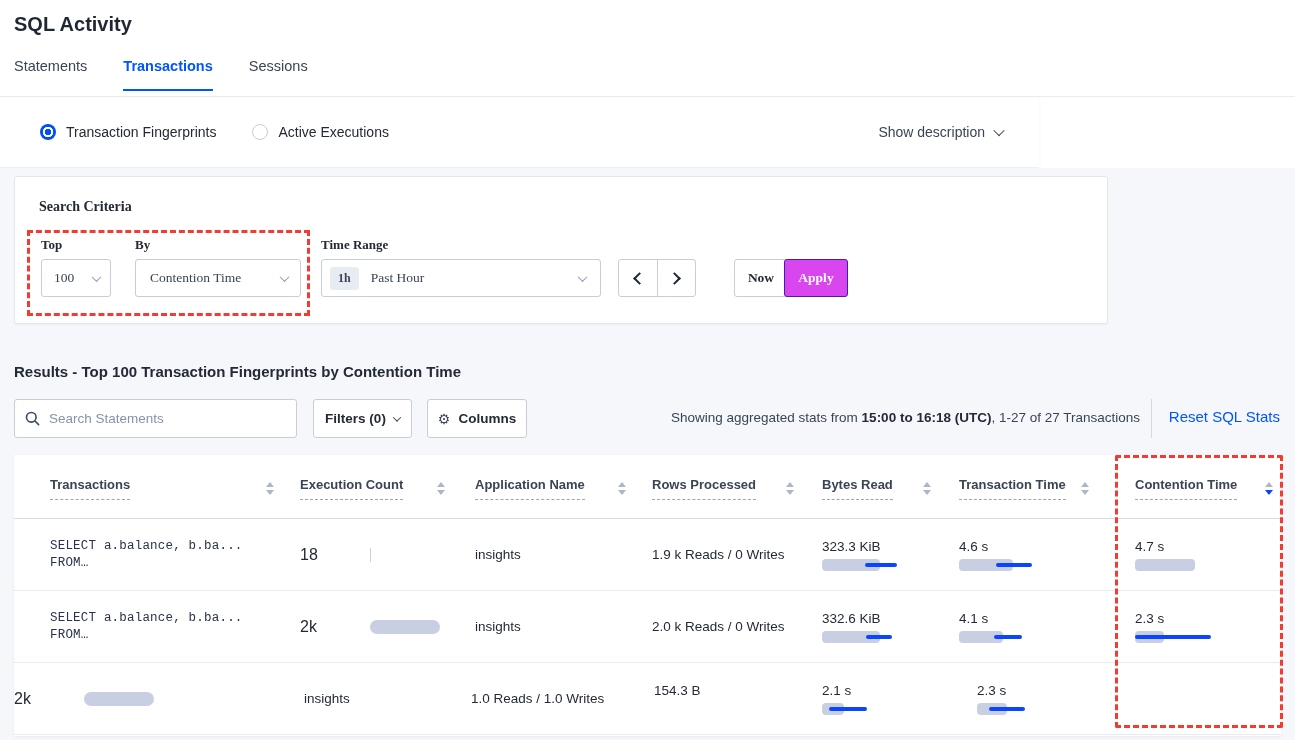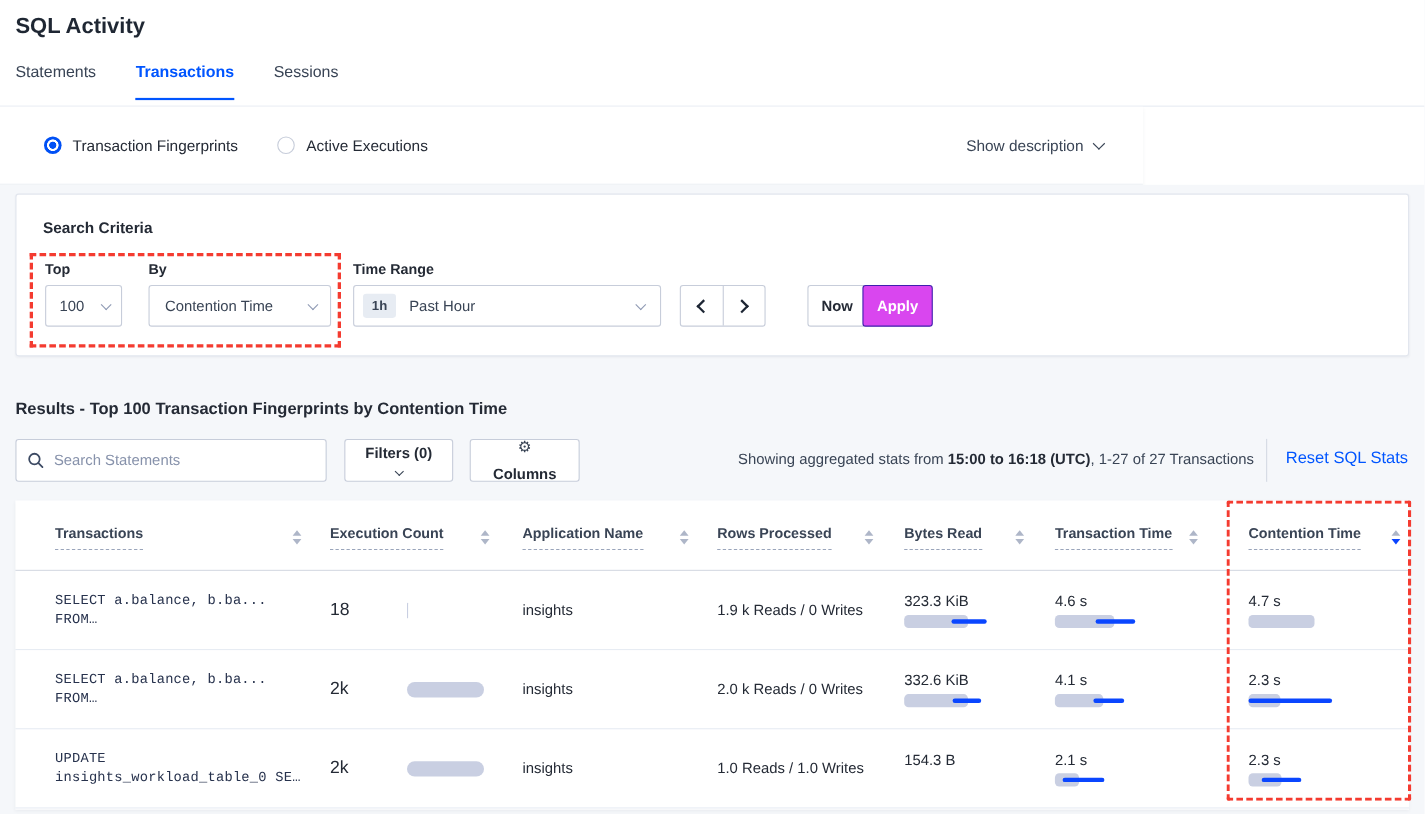--- a/index.html
+++ b/index.html
@@ -24,22 +24,22 @@
   .radio-dot { width:16px; height:16px; border-radius:50%; }
   .radio-dot.on { background:radial-gradient(circle,#0050f5 0 3px,#ffffff 3.5px 5px,#0050f5 5.5px 9px); }
   .radio-dot.off { background:#fff; border:1px solid #c7cdda; }
   .radio-label { font-size:14px; color:#242a35; }
   .show-desc { margin-left:auto; display:flex; align-items:center; gap:10px; color:#394455; font-size:14px; cursor:pointer; }
 
   
   .body-bg { left:0; top:168px; width:1295px; height:572px; background:#f5f7fa; }
 
   
-  .sc-card { left:14px; top:176px; width:1267px; height:148px; background:#fff;
-             border:1px solid #e2e6ee; border-radius:3px; box-shadow:0 1px 2px rgba(40,50,70,.04); }
+  .sc-card { left:14px; top:176px; width:1094px; height:148px; background:#fff;
+             border:1px solid #e2e6ee; border-radius:3px; box-shadow:0 1px 2px rgba(40,50,70,.04);font-family:Liberation Serif, serif; }
   .sc-heading { left:38px; top:198px; font-size:14px; font-weight:700; color:#242a35; }
   .field-label { font-size:13px; font-weight:700; color:#242a35; }
   .select { background:#fff; border:1px solid #c7cdda; border-radius:3px; height:38px;
             display:flex; align-items:center; font-size:13.5px; color:#394455; cursor:pointer; }
   .sel-caret { margin-left:auto; }
   .chev { display:inline-block; width:7px; height:7px; border-right:1.6px solid #8e99b3;
           border-bottom:1.6px solid #8e99b3; transform:rotate(45deg) translate(-1px,-1px); }
   .chev.dark { border-color:#394455; width:8px; height:8px; }
   .badge-1h { background:#e7ecf3; border-radius:3px; font-size:12px; font-weight:700;
               color:#394455; padding:4px 8px; margin-right:12px; }
@@ -59,21 +59,21 @@
 
   
   .results-heading { left:14px; top:363px; font-size:15px; font-weight:700; color:#242a35; }
   .search-box { left:14px; top:399px; width:283px; height:39px; background:#fff; border:1px solid #c7cdda;
                 border-radius:3px; display:flex; align-items:center; padding:0 10px; gap:9px; }
   .search-box input { border:none; outline:none; font-size:13.5px; color:#394455; width:100%;
                       font-family:"Liberation Sans", sans-serif; background:transparent; }
   .search-box input::placeholder { color:#8792ab; }
   .tool-btn { top:399px; height:39px; background:#fff; border:1px solid #c7cdda; border-radius:3px;
               display:flex; align-items:center; justify-content:center; gap:8px;
-              font-size:13.5px; font-weight:700; color:#242a35; cursor:pointer;flex-direction:column; }
+              font-size:13.5px; font-weight:700; color:#242a35; cursor:pointer; }
   .filters-btn { left:313px; width:99px; }
   .columns-btn { left:427px; width:100px; }
   .gear-glyph { font-family:"DejaVu Sans", sans-serif; font-size:14px; color:#394455; font-weight:400; }
   .stats-line { top:410px; right:155px; font-size:13.5px; color:#394455; white-space:nowrap; }
   .stats-line b { color:#242a35; }
   .stats-divider { top:399px; right:143px; width:1px; height:39px; background:#d4d9e3; }
   .reset-link { top:408px; right:15px; font-size:15px; color:#0055ff; font-weight:400; cursor:pointer; white-space:nowrap; }
 
   
   .table-card { left:14px; top:455px; width:1267px; height:281px; background:#fff;
@@ -328,24 +328,20 @@
     <div class="td c7 metric-cell">
       <span class="metric-value">2.3 s</span>
       <span class="bar-track">
             <span class="bar-gray" style="width: 29px;"></span>
             <span class="bar-line" style="left: 0px; width: 76px;"></span>
           </span>
     </div>
   </div>
 
   <div class="grid-row trow">
-    <div class="td c1 query-cell">
-      <span class="query-line">UPDATE</span>
-      <span class="query-line">insights_workload_table_0 SE…</span>
-    </div>
     <div class="td c2 exec-cell">
       <span class="num">2k</span>
       <span class="exec-track">
             <span class="exec-bar" style="width: 70px;"></span>
           </span>
     </div>
     <div class="td c3">
       <span class="plain-val">insights</span>
     </div>
     <div class="td c4">

